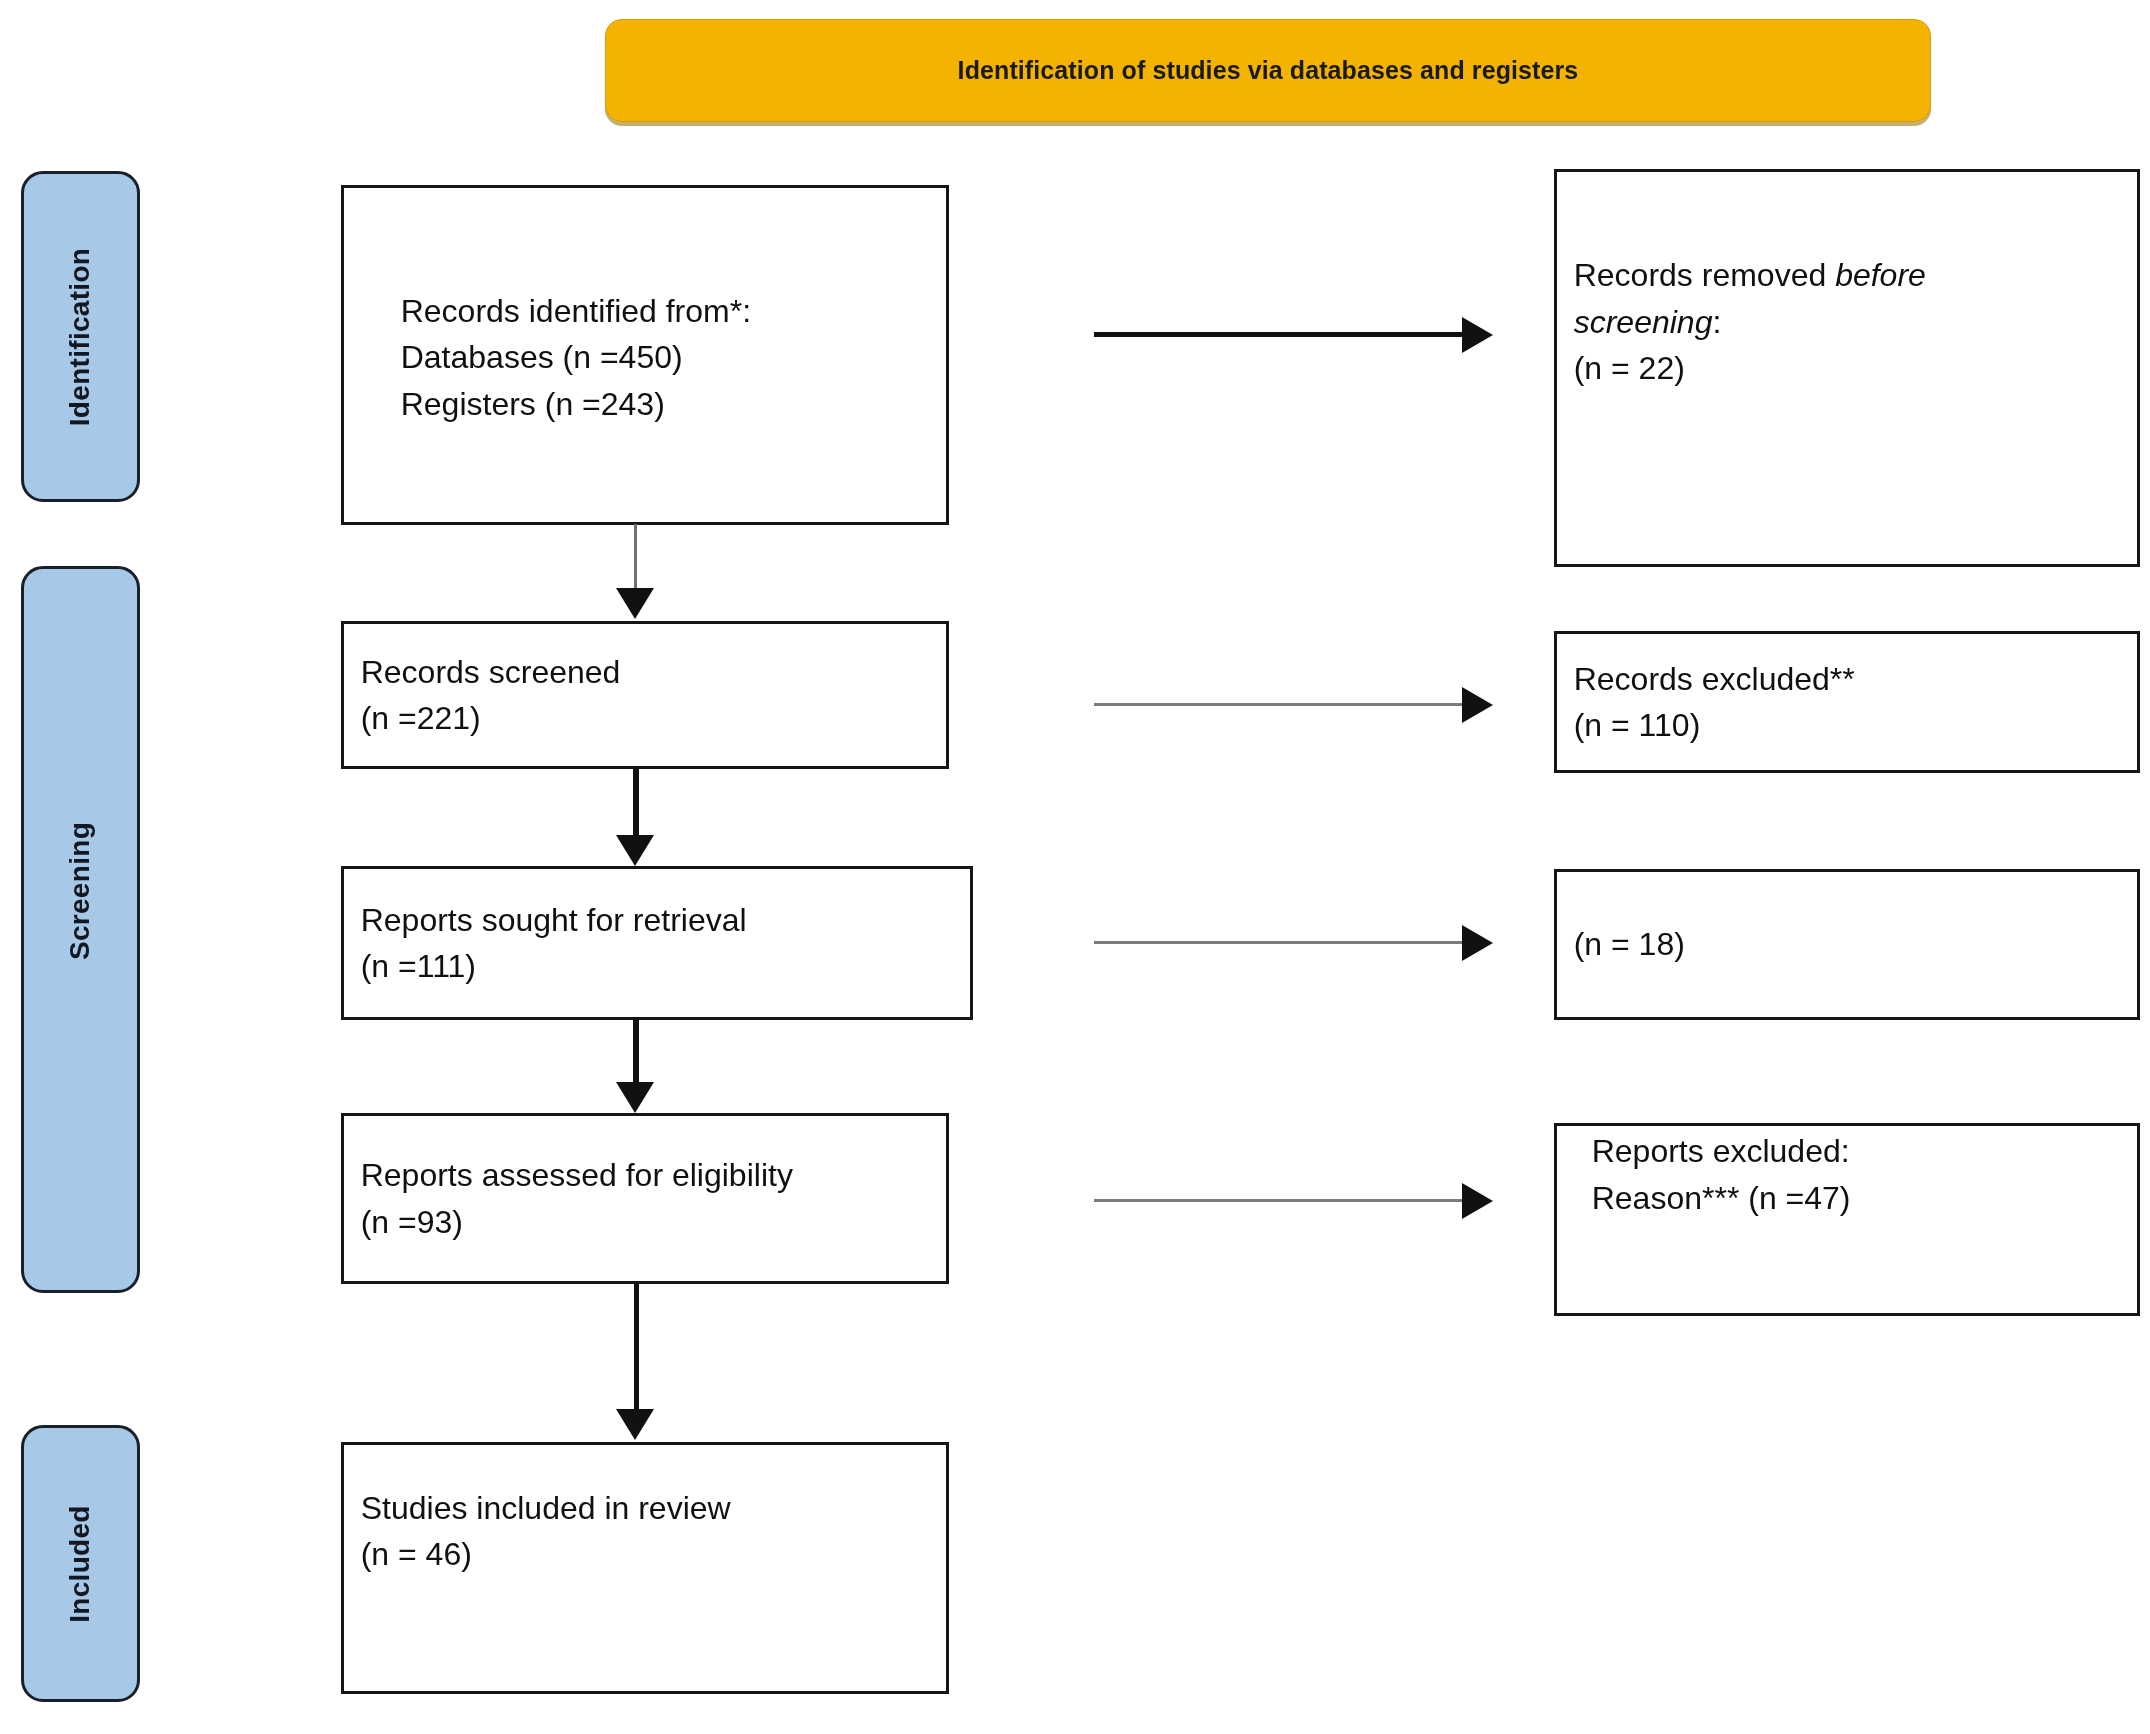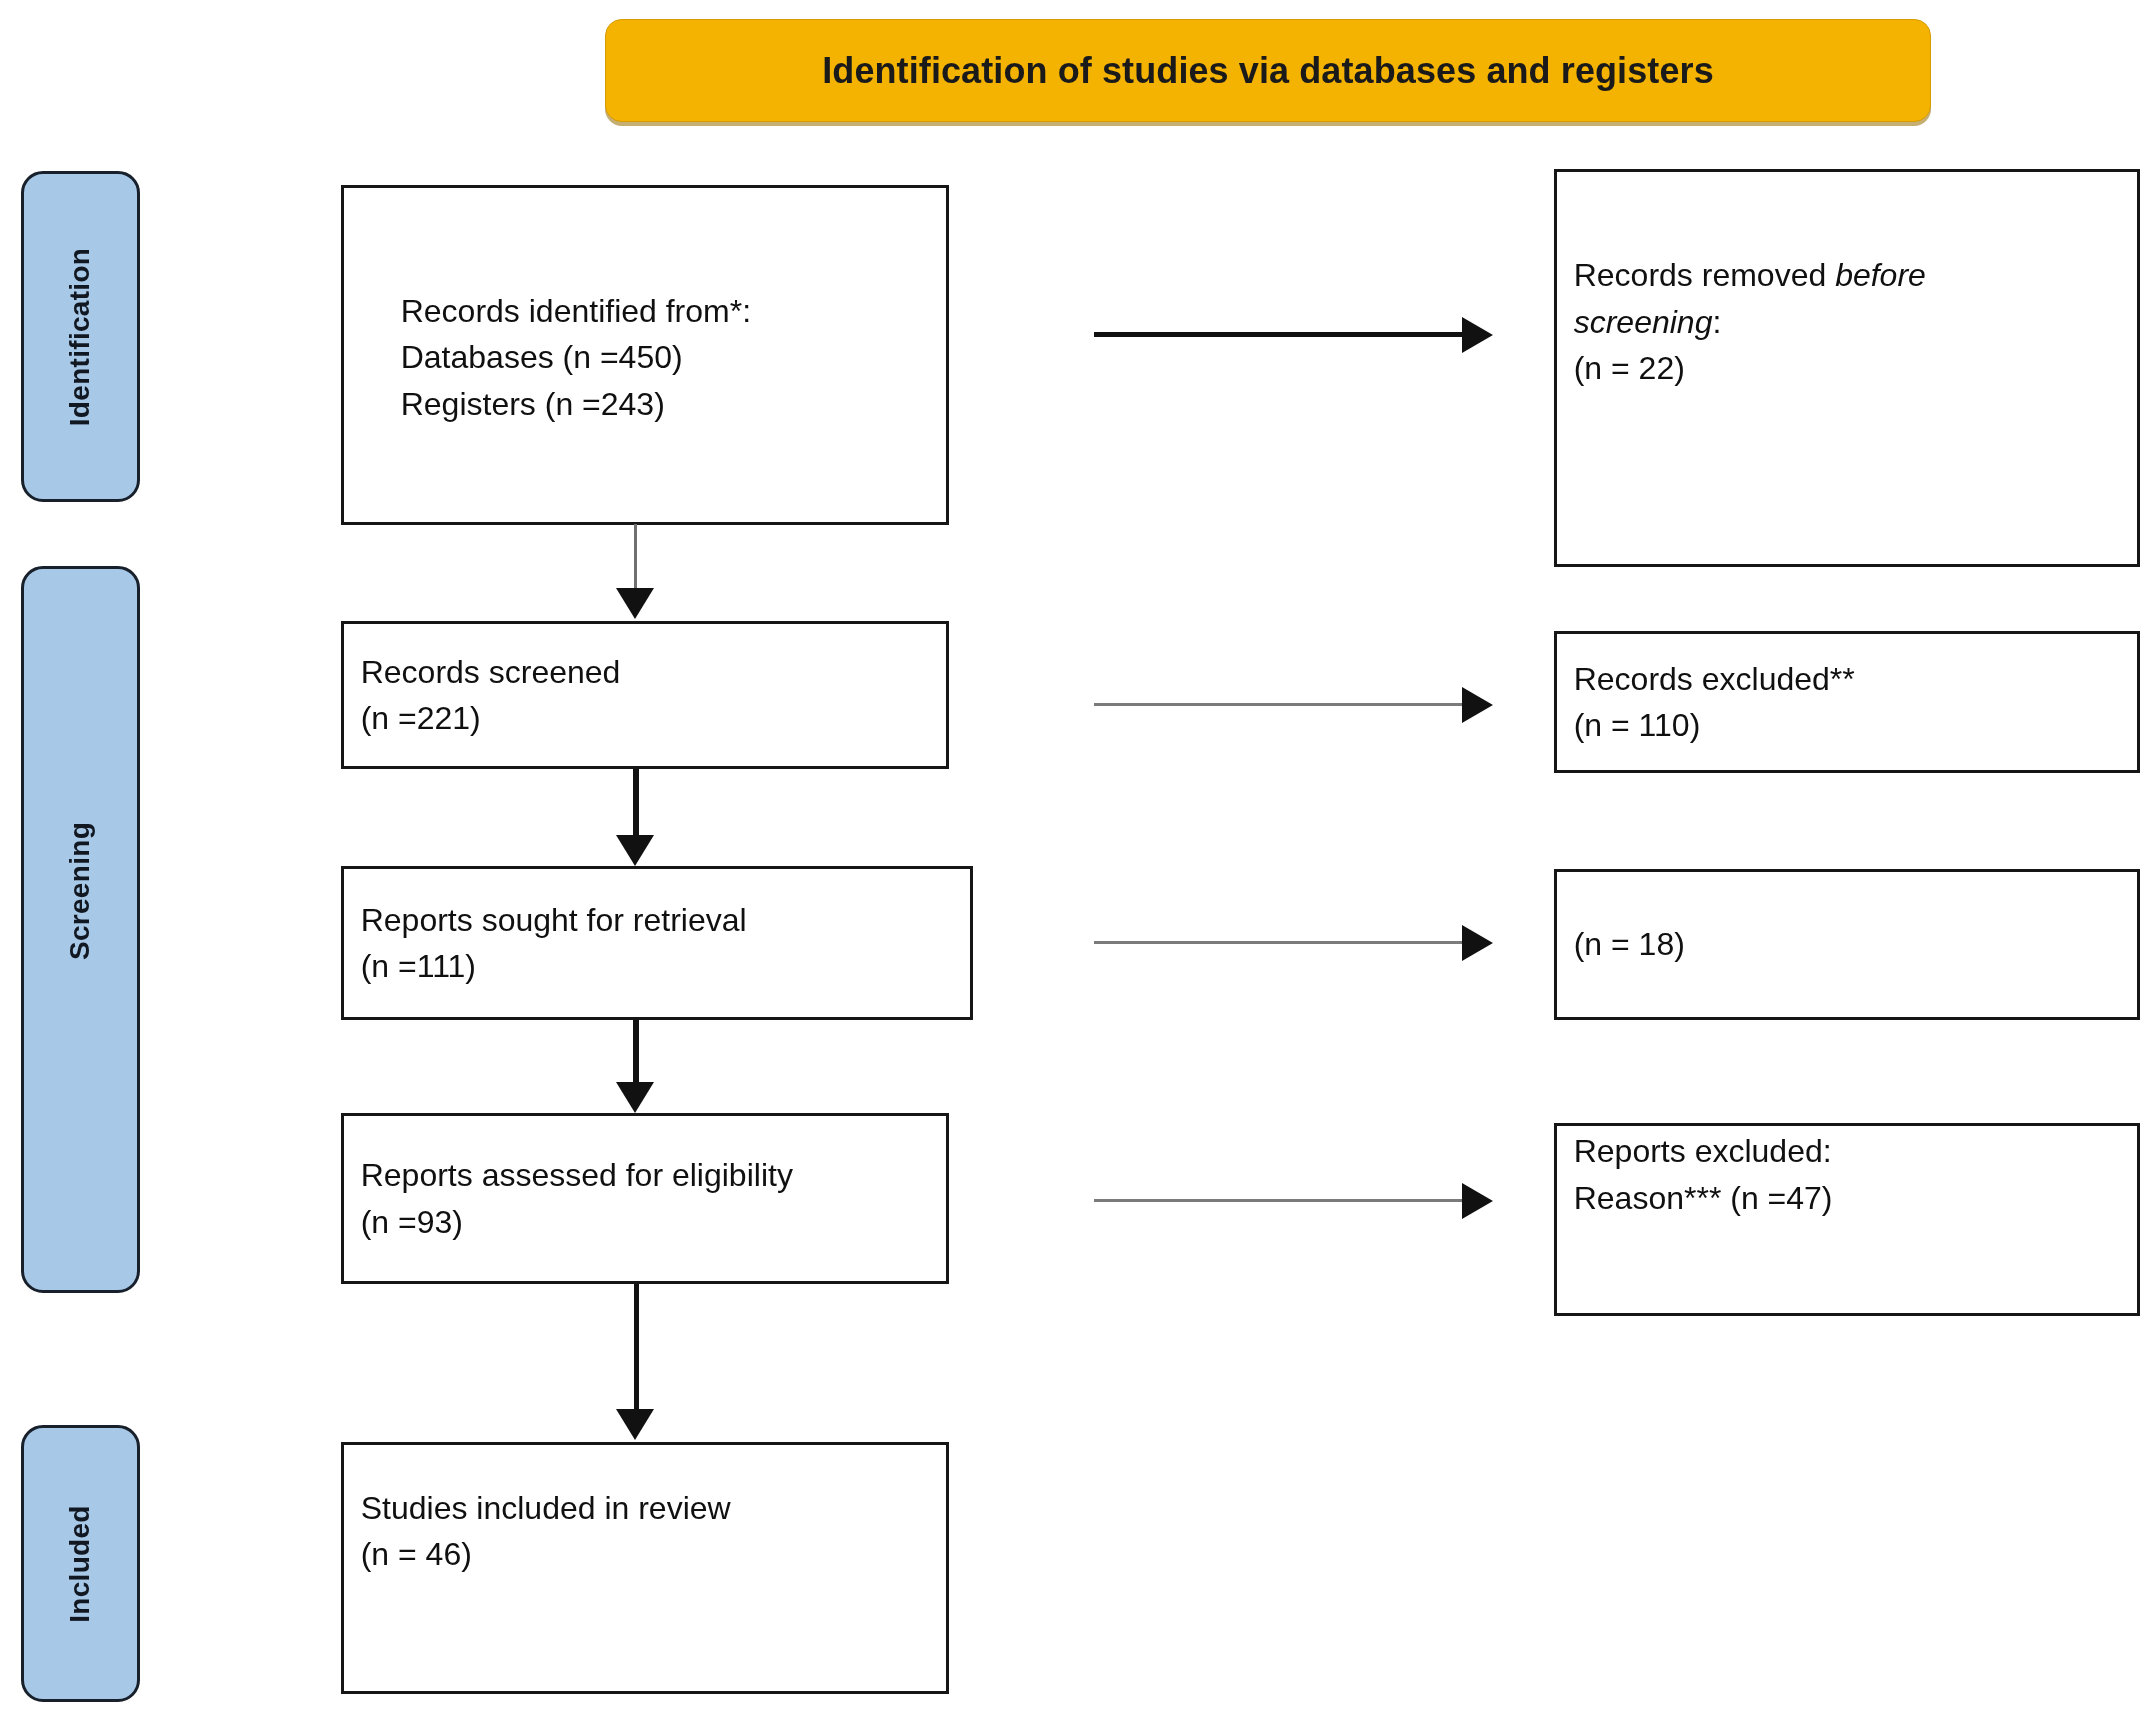--- a/index.html
+++ b/index.html
@@ -26,21 +26,21 @@
     height: 103px;
     background: #f5b301;
     border-radius: 16.7px;
     border: 1.3px solid #d69b00;
     box-shadow: 0 3.9px 0 0 rgba(150,110,0,0.55);
     display: flex;
     align-items: center;
     justify-content: center;
   }
   .banner-title {
-    font-size: 36px;
+    font-size: 25px;
     font-weight: bold;
     color: #1a1a1a;
     letter-spacing: 0.1px;
     text-align: center;
   }
 
   
   .stage-tab {
     position: absolute;
     background: #a8c8e8;
@@ -92,21 +92,21 @@
   #box-included   { left: 341px; top: 1442px; width: 608px; height: 252px; }
   #box-included .lines, #box-assessed .lines, #box-sought .lines { position: relative; }
   #box-included .lines { top: -37px; }
 
   
   #box-removed    { left: 1554px; top: 169px;  width: 586px; height: 398px; }
   #box-removed .lines { position: relative; top: -46px; }
   #box-excluded   { left: 1554px; top: 631px;  width: 586px; height: 142px; }
   #box-notretr    { left: 1554px; top: 869px; width: 586px; height: 151px; }
   #box-repexcl    { left: 1554px; top: 1123px; width: 586px; height: 193px; }
-  #box-repexcl .lines { position: relative; top: -45px; }
+  #box-repexcl .lines { position: relative; top: -45px; margin-left: 18px; }
 
   
   .conn { position: absolute; }
 
   
   .vshaft { position: absolute; }
   .vthin  { width: 2.6px;  background: #6f6f6f; }
   .vthick { width: 5.8px;  background: #111111; }
 
   

